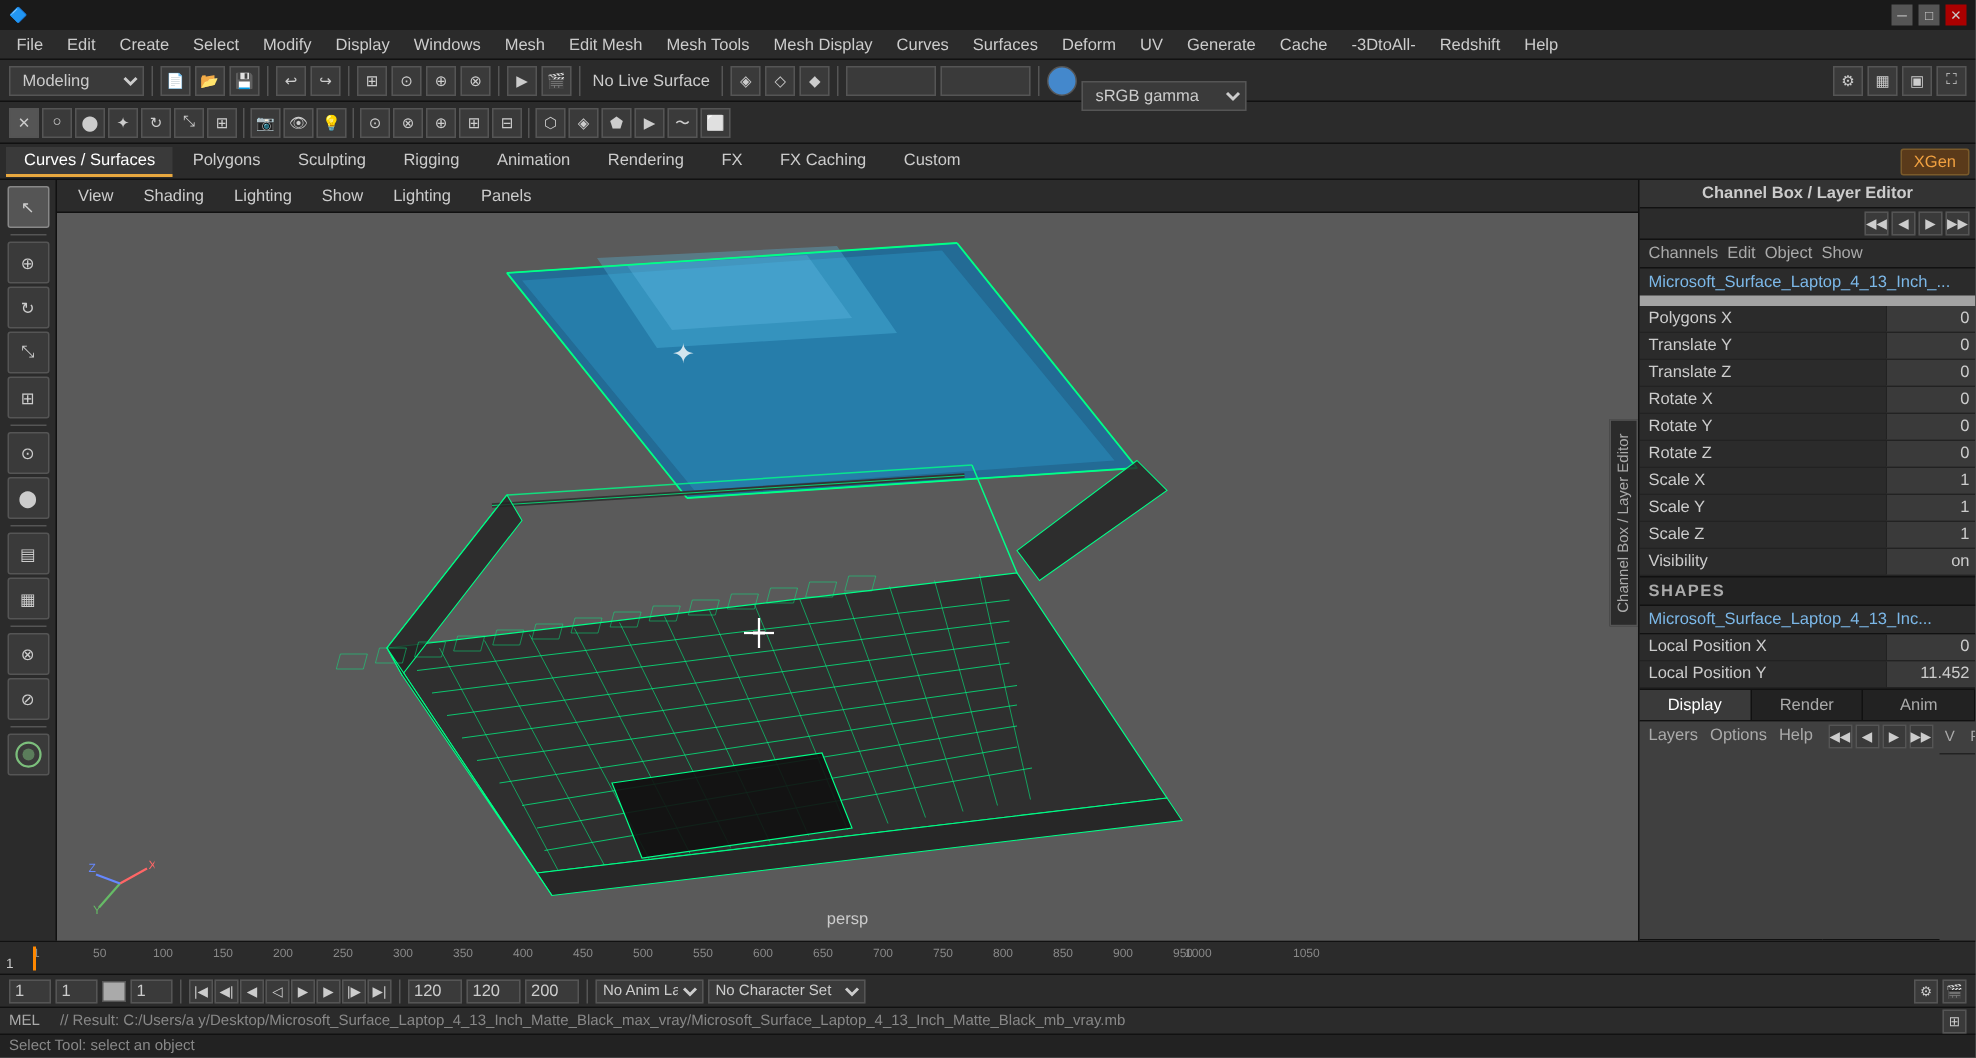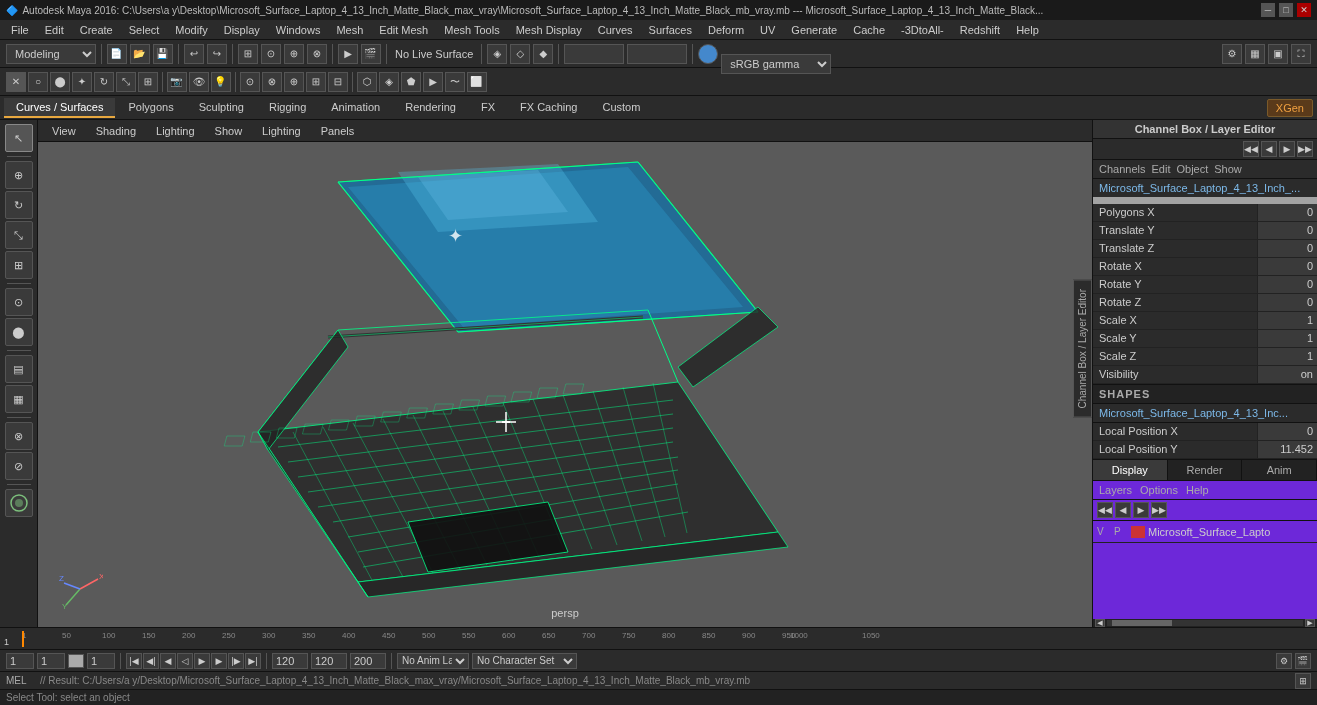--- a/index.html
+++ b/index.html
@@ -481,21 +481,20 @@
       padding: 0 6px;
       font-size: 10px;
       color: #888;
     }
   </style>
 </head>
 <body>
 
 <div id="titlebar">
   <span id="titlebar-icon" style="margin-right:4px;">🔷</span>
-  <span id="titlebar-title-text" style="font-size:10px; flex:1; overflow:hidden; white-space:nowrap; text-overflow:ellipsis;">Autodesk Maya 2016: C:\Users\a y\Desktop\Microsoft_Surface_Laptop_4_13_Inch_Matte_Black_max_vray\Microsoft_Surface_Laptop_4_13_Inch_Matte_Black_mb_vray.mb --- Microsoft_Surface_Laptop_4_13_Inch_Matte_Black...</span>
   <div id="titlebar-controls">
     <button class="win-btn">─</button>
     <button class="win-btn">□</button>
     <button class="win-btn" style="background:#a00;">✕</button>
   </div>
 </div>
 
 <div id="menubar">
     <span class="menu-item">File</span>
     <span class="menu-item">Edit</span>
@@ -820,21 +819,21 @@
       <span class="ch-name">Local Position Y</span>
       <span class="ch-value">11.452</span>
     </div>
 
     <div id="dra-tabs" style="display:flex; background:#222; border-top:1px solid #111; border-bottom:1px solid #111; flex-shrink:0;">
       <span class="dra-tab active">Display</span>
       <span class="dra-tab">Render</span>
       <span class="dra-tab">Anim</span>
     </div>
 
-    <div id="layer-panel" style="flex:1; background:#6d28d9; display:flex; flex-direction:column; overflow:hidden;">
+    <div id="layer-panel" style="flex:1; background:#404040; display:flex; flex-direction:row; overflow:hidden;">
       <div id="layer-menu" style="display:flex; gap:8px; padding:3px 6px; border-bottom:1px solid #111; flex-shrink:0;">
         <span class="layer-menu-item">Layers</span>
         <span class="layer-menu-item">Options</span>
         <span class="layer-menu-item">Help</span>
       </div>
       <div class="layer-nav" style="display:flex; padding:2px 4px; gap:2px; border-bottom:1px solid #111; flex-shrink:0;">
         <button class="layer-nav-btn">◀◀</button>
         <button class="layer-nav-btn">◀</button>
         <button class="layer-nav-btn">▶</button>
         <button class="layer-nav-btn">▶▶</button>

